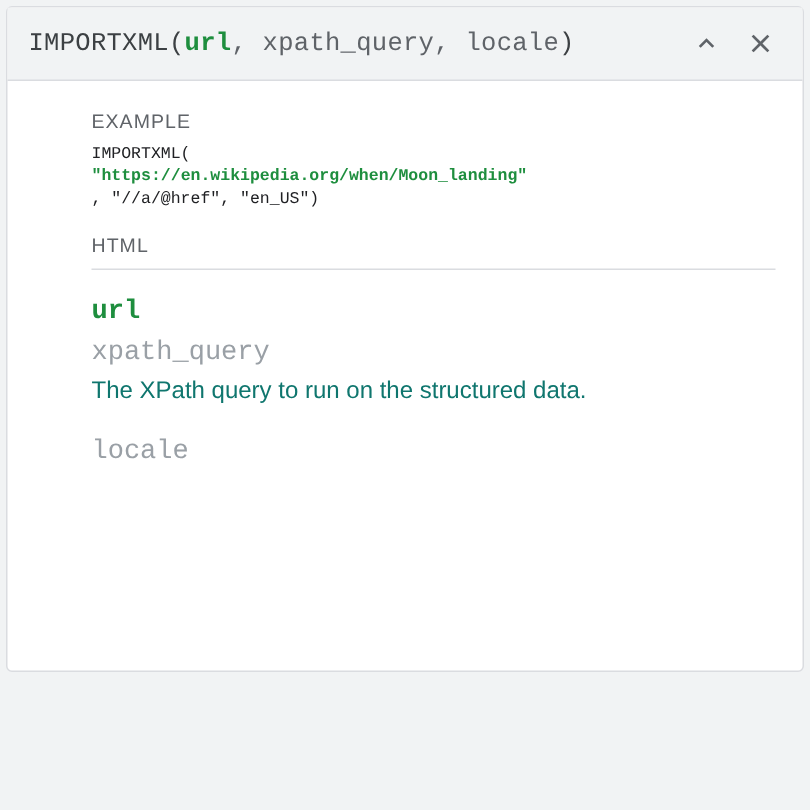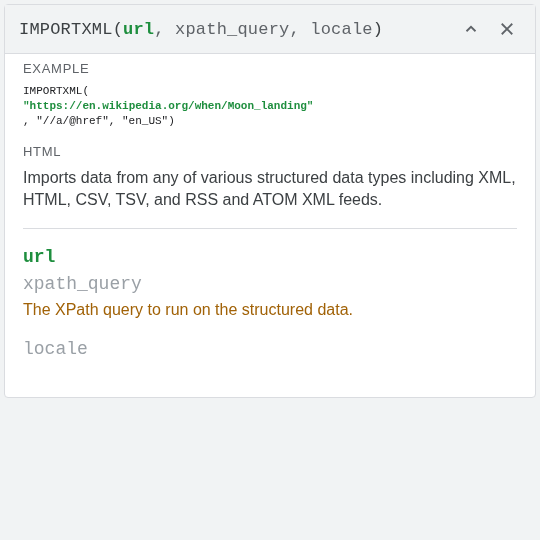--- a/index.html
+++ b/index.html
@@ -9,21 +9,21 @@
       width: 540px;
       height: 540px;
       overflow: hidden;
     }
     .panel {
       background: #fff;
       border: 1px solid #dadce0;
       border-radius: 4px;
       margin: 4px;
       width: 532px;
-      height: 394px;
+      height: 444px;
       display: flex;
       flex-direction: column;
     }
     .header {
       background: #f1f3f4;
       border-bottom: 1px solid #dadce0;
       padding: 10px 14px;
       display: flex;
       align-items: center;
       gap: 8px;
@@ -42,25 +42,26 @@
       width: 28px;
       height: 28px;
       display: flex;
       align-items: center;
       justify-content: center;
       cursor: pointer;
       color: #5f6368;
       border-radius: 50%;
     }
     .body {
-      padding: 2px 18px 18px 18px;
+      padding: 14px 18px 18px 18px;
       overflow-y: auto;
       font-size: 16px;
       color: #3c4043;
       line-height: 1.4;
+      margin-left: 38px;
     }
     .section-title {
       font-size: 13px;
       letter-spacing: 0.7px;
       color: #5f6368;
       margin-bottom: 6px;
       margin-top: 4px;
       font-weight: 500;
     }
     .example-code {
@@ -85,21 +86,21 @@
     .param-name {
       font-family: "Courier New", Consolas, monospace;
       font-size: 18px;
       margin-bottom: 2px;
     }
     .param-required { color: #1e8e3e; font-weight: bold; }
     .param-optional { color: #9aa0a6; }
     .param-desc {
       margin-bottom: 16px;
     }
-    .param-desc.optional { color: #a16207; }
+    .param-desc.optional { color: #0f766e; }
   </style>
 </head>
 <body>
 
 <div class="panel">
   <div class="header">
     <div class="signature">
       <span class="sig-fn">IMPORTXML</span><span class="sig-fn">(</span><span class="sig-url">url</span><span class="sig-arg">, </span><span class="sig-arg">xpath_query</span><span class="sig-arg">, </span><span class="sig-arg">locale</span><span class="sig-fn">)</span>
     </div>
     <div class="icon-btn">
@@ -117,21 +118,20 @@
 
   <div class="body">
     <div class="section-title">EXAMPLE</div>
     <div class="example-code">
       <span class="ex-fn">IMPORTXML(</span><br>
       <span class="ex-url">"</span><span class="ex-url">https://en.wikipedia.org/when/Moon_landing</span><span class="ex-url">"</span><br>
       <span class="ex-rest">, "//a/@href", "en_US")</span>
     </div>
 
     <div class="section-title">HTML</div>
-    <div class="about-text">Imports data from any of various structured data types including XML, HTML, CSV, TSV, and RSS and ATOM XML feeds.</div>
 
     <hr class="div">
 
     <div id="params-container">
         <div class="param-name param-required">url</div>
         <div class="param-name param-optional">xpath_query</div>
         <div class="param-desc optional">The XPath query to run on the structured data.</div>
         <div class="param-name param-optional">locale</div>
       </div>
   </div>

